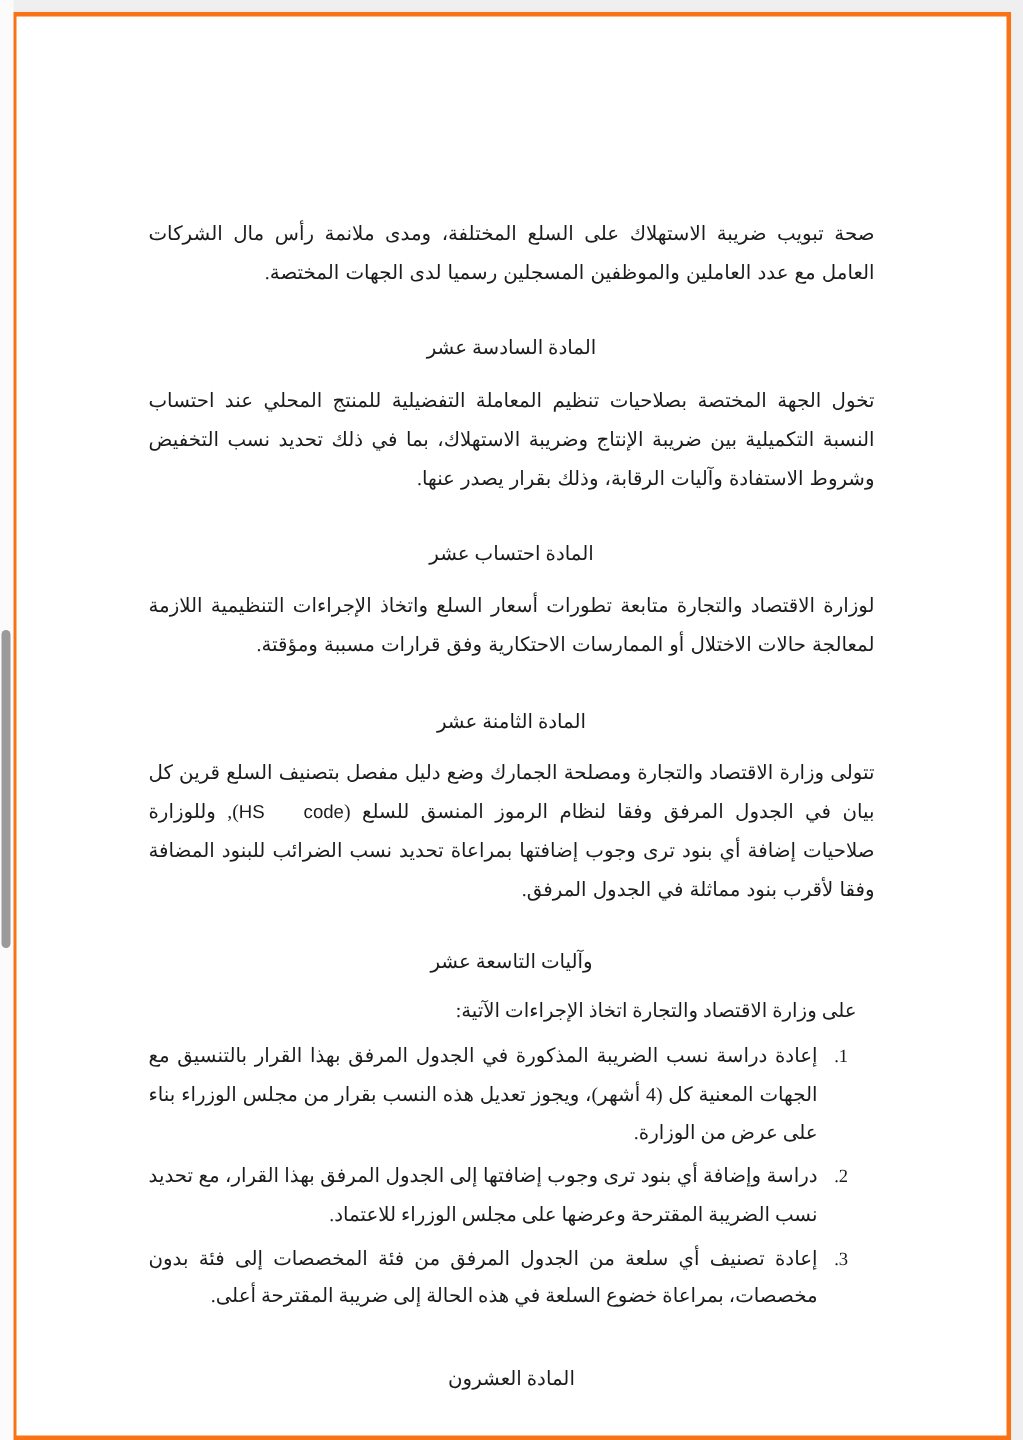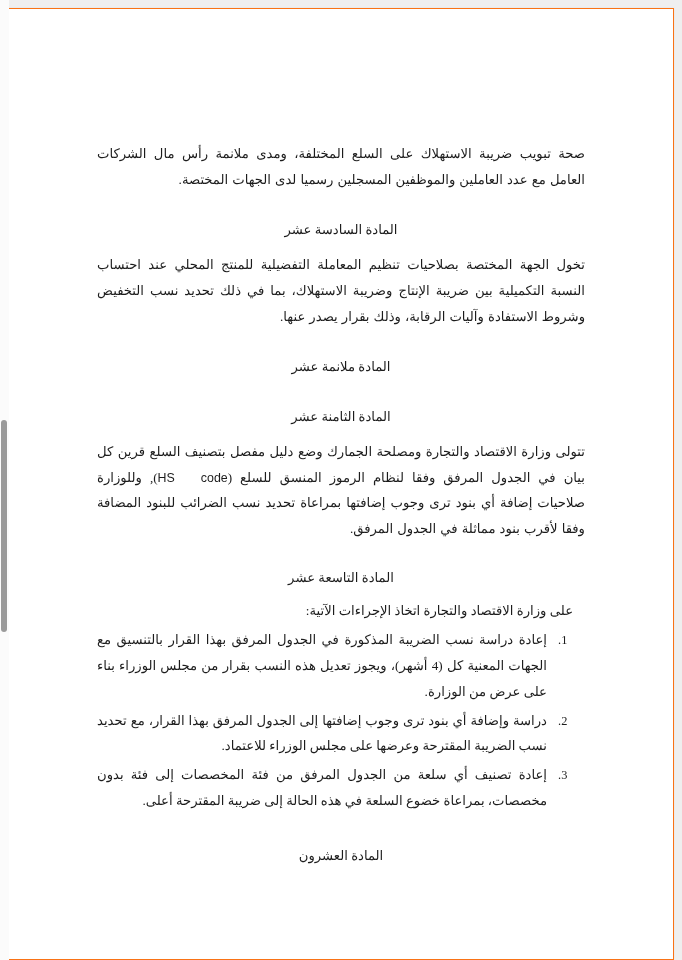--- a/index.html
+++ b/index.html
@@ -23,21 +23,21 @@
     background: #efefef;
   }
 
   .page {
     position: absolute;
     left: 8px;
     top: 8px;
     width: 666px;
     height: 952px;
     background: #ffffff;
-    border: 1px solid #f97316;
+    border: 3px solid #f97316;
     box-sizing: border-box;
     box-shadow: 0 0 2px rgba(0,0,0,0.05);
     overflow: hidden;
   }
 
   .content {
     position: absolute;
     right: 88px;   
     left: 88px;
     top: 132px;
@@ -139,26 +139,27 @@
 
   <div class="page">
 
     <div class="content">
 
       <p class="para">صحة تبويب ضريبة الاستهلاك على السلع المختلفة، ومدى ملانمة رأس مال الشركات العامل مع عدد العاملين والموظفين المسجلين رسميا لدى الجهات المختصة.</p>
 
       <h2 class="article-heading">المادة السادسة عشر</h2>
       <p class="para">تخول الجهة المختصة بصلاحيات تنظيم المعاملة التفضيلية للمنتج المحلي عند احتساب النسبة التكميلية بين ضريبة الإنتاج وضريبة الاستهلاك، بما في ذلك تحديد نسب التخفيض وشروط الاستفادة وآليات الرقابة، وذلك بقرار يصدر عنها.</p>
 
-      <h2 class="article-heading">المادة ملانمة عشر</h2>
+      <h2 class="article-heading">المادة احتساب عشر</h2>
+      <p class="para">لوزارة الاقتصاد والتجارة متابعة تطورات أسعار السلع واتخاذ الإجراءات التنظيمية اللازمة لمعالجة حالات الاختلال أو الممارسات الاحتكارية وفق قرارات مسببة ومؤقتة.</p>
 
       <h2 class="article-heading">المادة الثامنة عشر</h2>
       <p class="para"><span>تتولى وزارة الاقتصاد والتجارة ومصلحة الجمارك وضع دليل مفصل بتصنيف السلع قرين كل بيان في الجدول المرفق وفقا لنظام الرموز المنسق للسلع (</span><span class="latin">code</span><span class="code-gap"></span><span class="latin">HS</span><span>), وللوزارة صلاحيات إضافة أي بنود ترى وجوب إضافتها بمراعاة تحديد نسب الضرائب للبنود المضافة وفقا لأقرب بنود مماثلة في الجدول المرفق.</span></p>
 
-      <h2 class="article-heading tight">المادة التاسعة عشر</h2>
+      <h2 class="article-heading tight">وآليات التاسعة عشر</h2>
       <p class="intro-line">على وزارة الاقتصاد والتجارة اتخاذ الإجراءات الآتية:</p>
       <ol class="numbered">
         <li>إعادة دراسة نسب الضريبة المذكورة في الجدول المرفق بهذا القرار بالتنسيق مع الجهات المعنية كل (4 أشهر)، ويجوز تعديل هذه النسب بقرار من مجلس الوزراء بناء على عرض من الوزارة.</li>
         <li>دراسة وإضافة أي بنود ترى وجوب إضافتها إلى الجدول المرفق بهذا القرار، مع تحديد نسب الضريبة المقترحة وعرضها على مجلس الوزراء للاعتماد.</li>
         <li>إعادة تصنيف أي سلعة من الجدول المرفق من فئة المخصصات إلى فئة بدون مخصصات، بمراعاة خضوع السلعة في هذه الحالة إلى ضريبة المقترحة أعلى.</li>
       </ol>
 
       <h2 class="article-heading final-heading">المادة العشرون</h2>
 
     </div>

